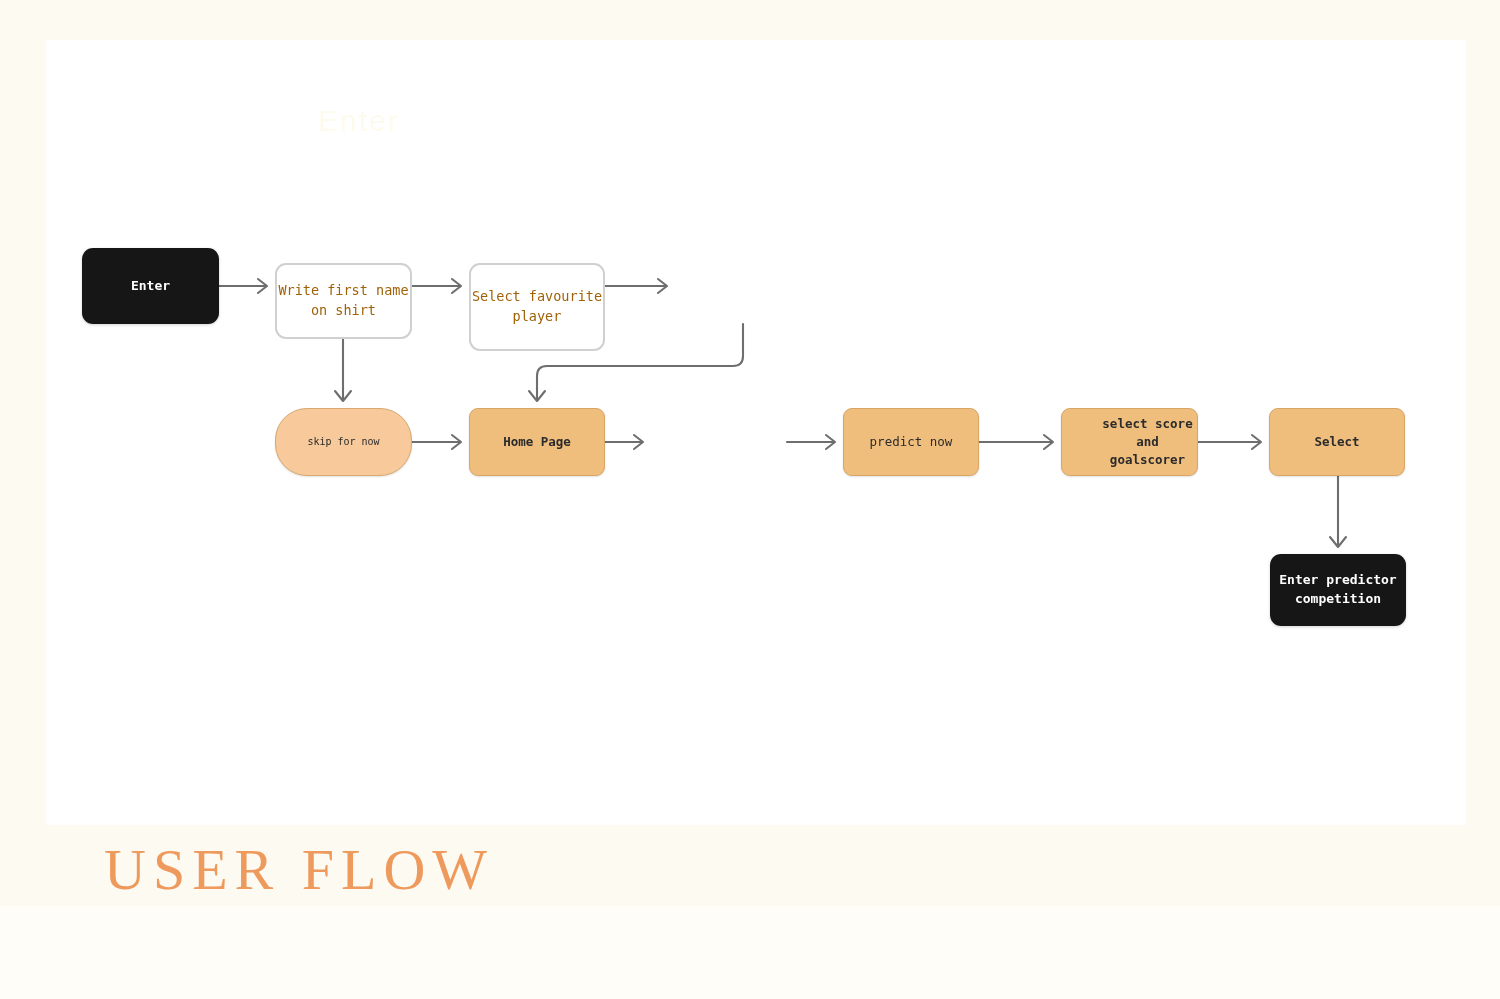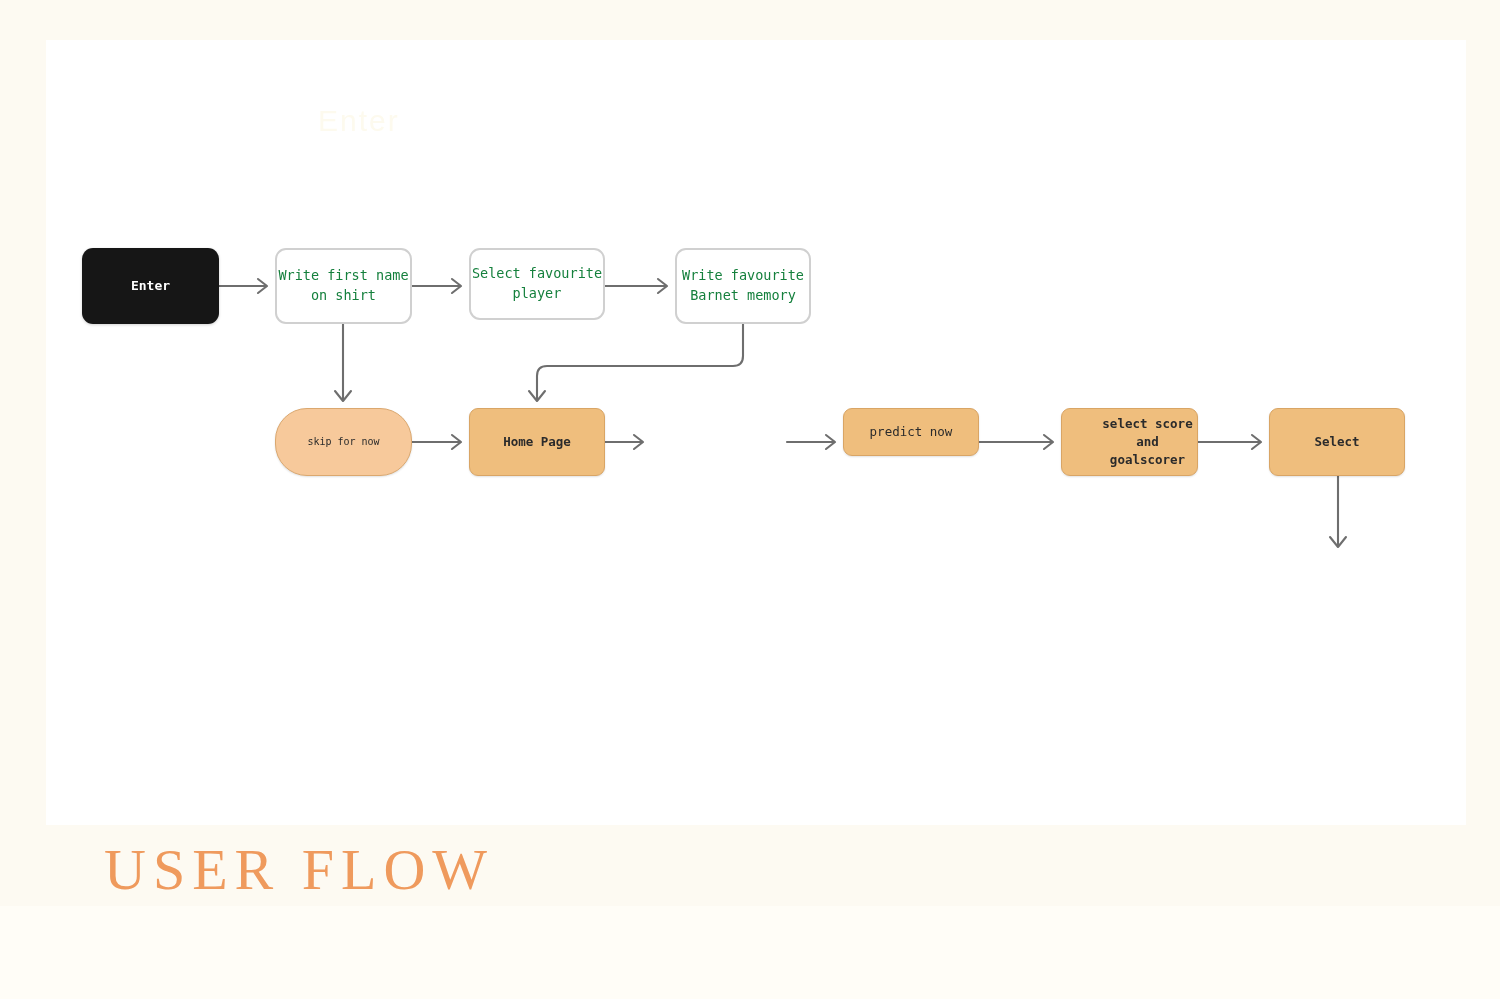--- a/index.html
+++ b/index.html
@@ -97,25 +97,26 @@
   .node-dark {
     background: #161616;
     color: #ffffff;
     border-radius: 11px;
     font-size: 13px;
     font-weight: bold;
     box-shadow: 0 1px 3px rgba(0,0,0,0.18);
   }
   .node-white {
     background: #ffffff;
-    color: #15803d;
+    color: #a16207;
     border: 2px solid #d0d0d0;
     border-radius: 11px;
     font-size: 13.5px;
     font-weight: normal;
+    margin-top: 15px;
   }
   .node-orange {
     background: #efbe7d;
     color: #2b2b2b;
     border: 1px solid #d9a565;
     border-radius: 9px;
     font-size: 12.5px;
     box-shadow: 0 1px 2px rgba(0,0,0,0.12);
   }
   .node-orange.bold .node-label { font-weight: bold; }
@@ -202,48 +203,48 @@
 
   <div class="node node-dark" style="left:82px; top:240px; width:137px; height:76px;">
     <span class="node-label">Enter</span>
   </div>
 
   <div class="node node-white" style="left:275px; top:240px; width:137px; height:76px;">
     <span class="node-label">Write first name
 on shirt</span>
   </div>
 
-  <div class="node node-white" style="left:469px; top:240px; width:136px; height:72px;align-items:center;">
+  <div class="node node-white" style="left:469px; top:240px; width:136px; height:88px;align-items:center;">
     <span class="node-label">Select favourite
 player</span>
   </div>
 
-  <div class="node node-white" style="left:675px; top:240px; width:136px; height:76px;">
-    <span class="node-label">Write favourite
-Barnet memory</span>
-  </div>
 
   <div class="node node-pill" style="left:275px; top:400px; width:137px; height:68px;">
     <span class="node-label">skip for now</span>
   </div>
 
   <div class="node node-orange bold" style="left:469px; top:400px; width:136px; height:68px;">
     <span class="node-label">Home Page</span>
   </div>
 
 
-  <div class="node node-orange" style="left:843px; top:400px; width:136px; height:48px;">
+  <div class="node node-orange" style="left:843px; top:400px; width:136px; height:68px;">
     <span class="node-label">predict now</span>
   </div>
 
   <div class="node node-orange bold" style="left:1061px; top:400px; width:137px; height:68px;padding-left:36px;">
     <span class="node-label">select score and
 goalscorer</span>
   </div>
 
   <div class="node node-orange bold" style="left:1269px; top:400px; width:136px; height:68px;">
     <span class="node-label">Select</span>
   </div>
 
+  <div class="node node-dark" style="left:1270px; top:546px; width:136px; height:72px;">
+    <span class="node-label">Enter predictor
+competition</span>
+  </div>
 
   <div id="flow-title">USER FLOW</div>
 
 </div>
 
 </body></html>

